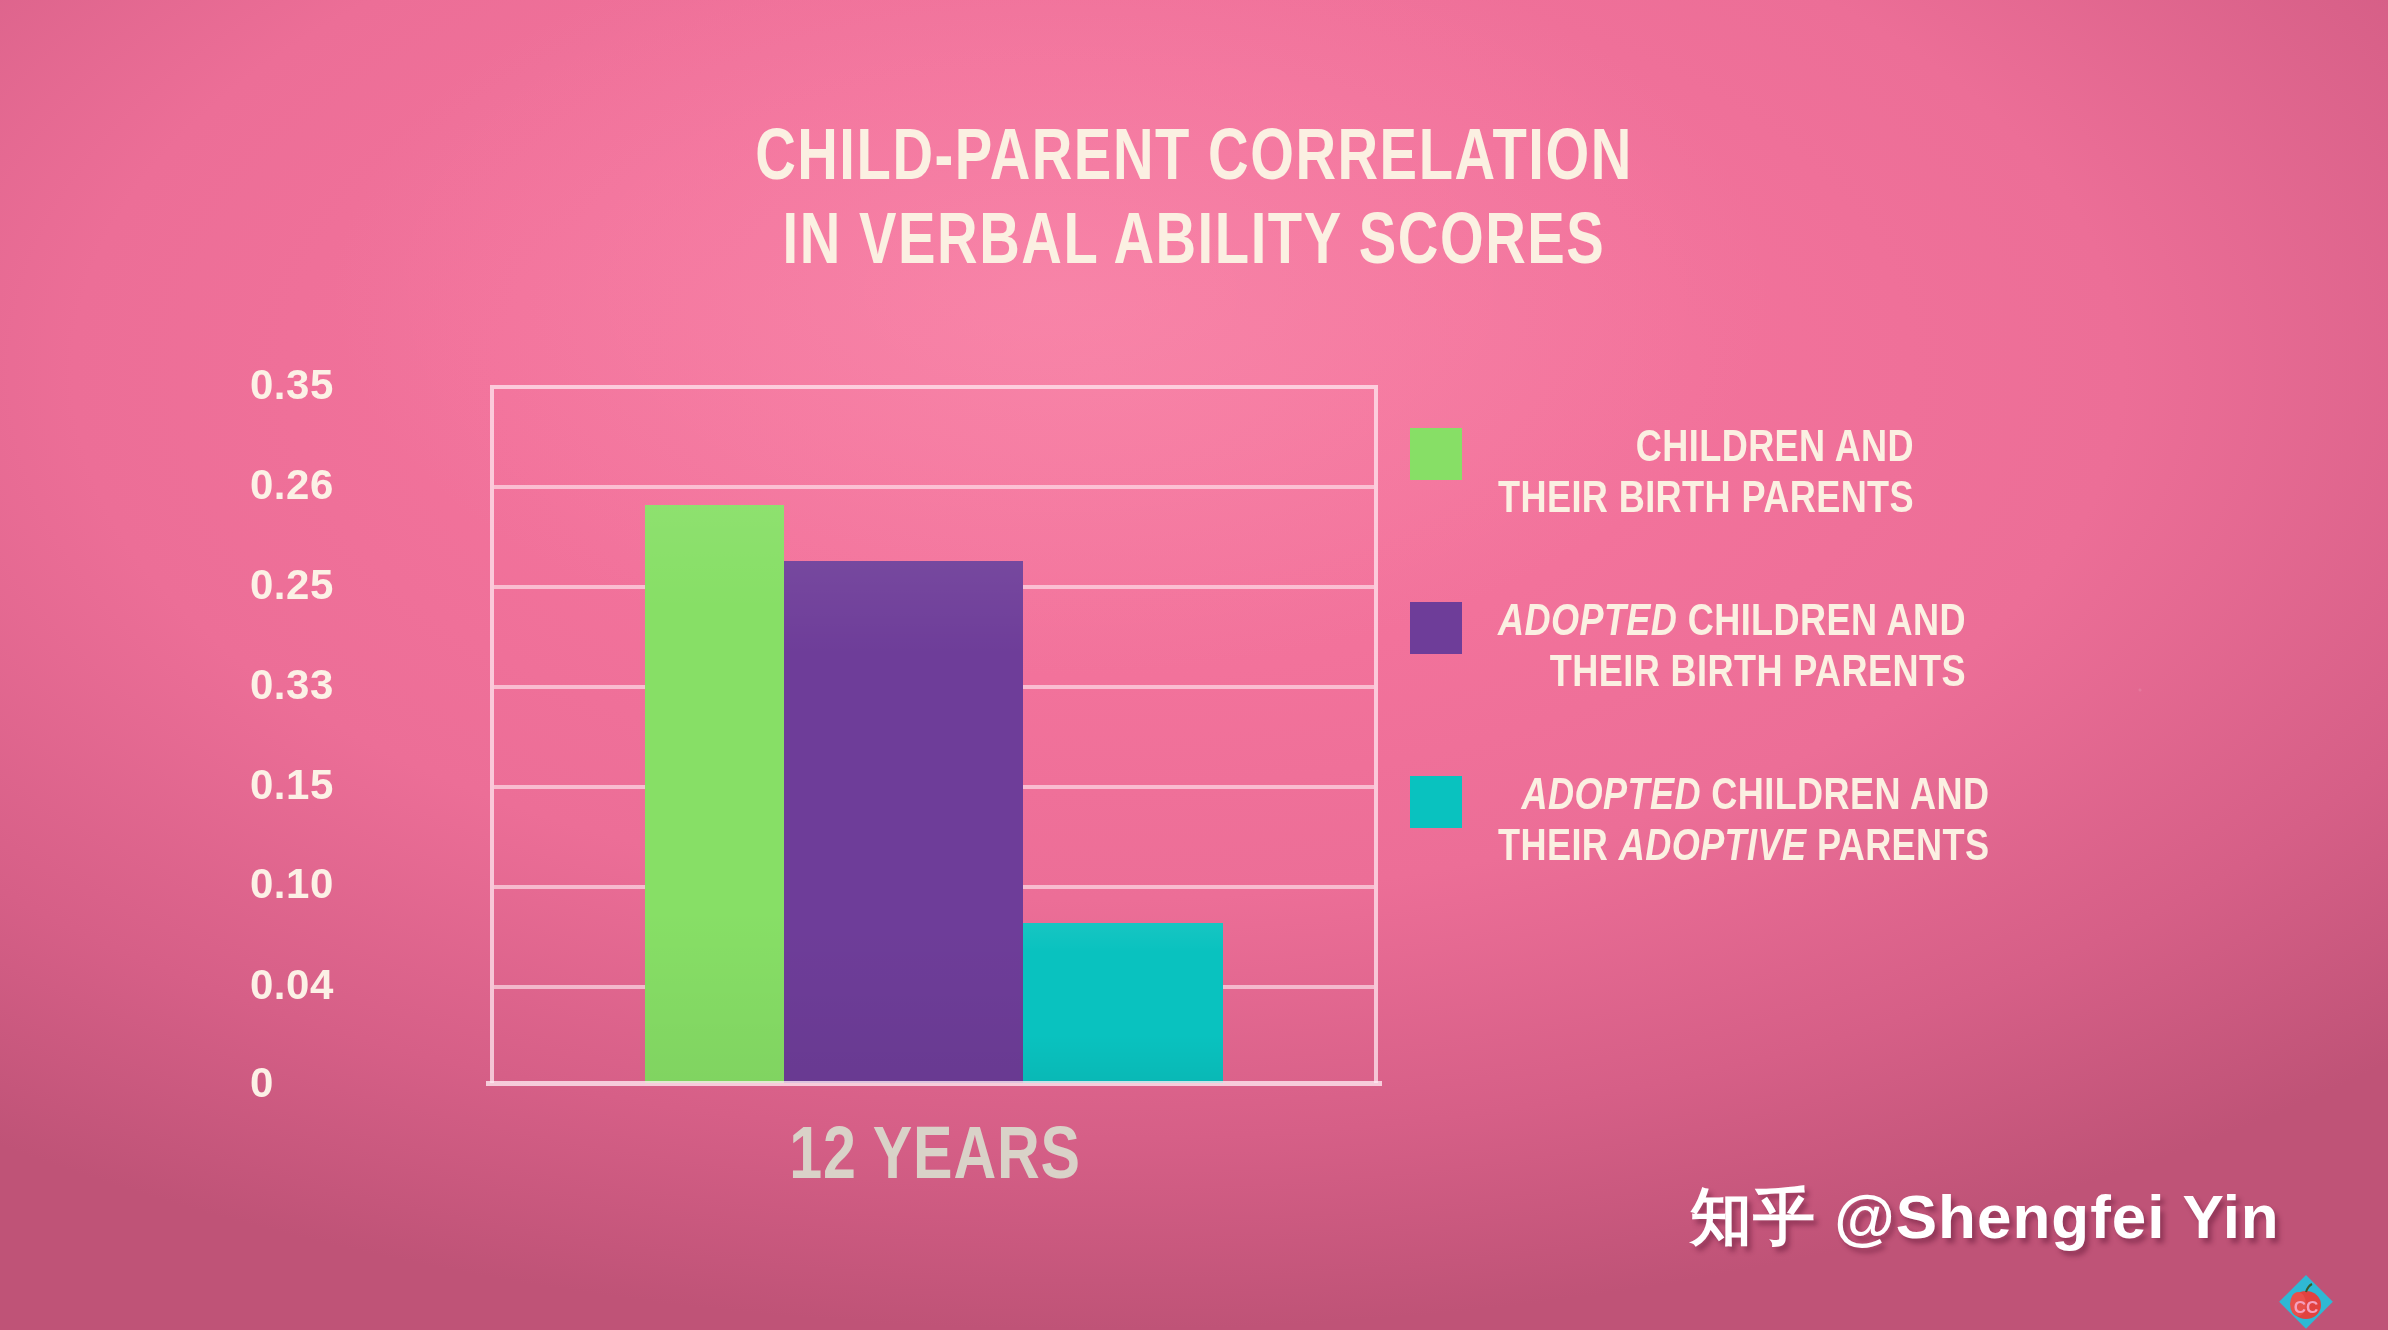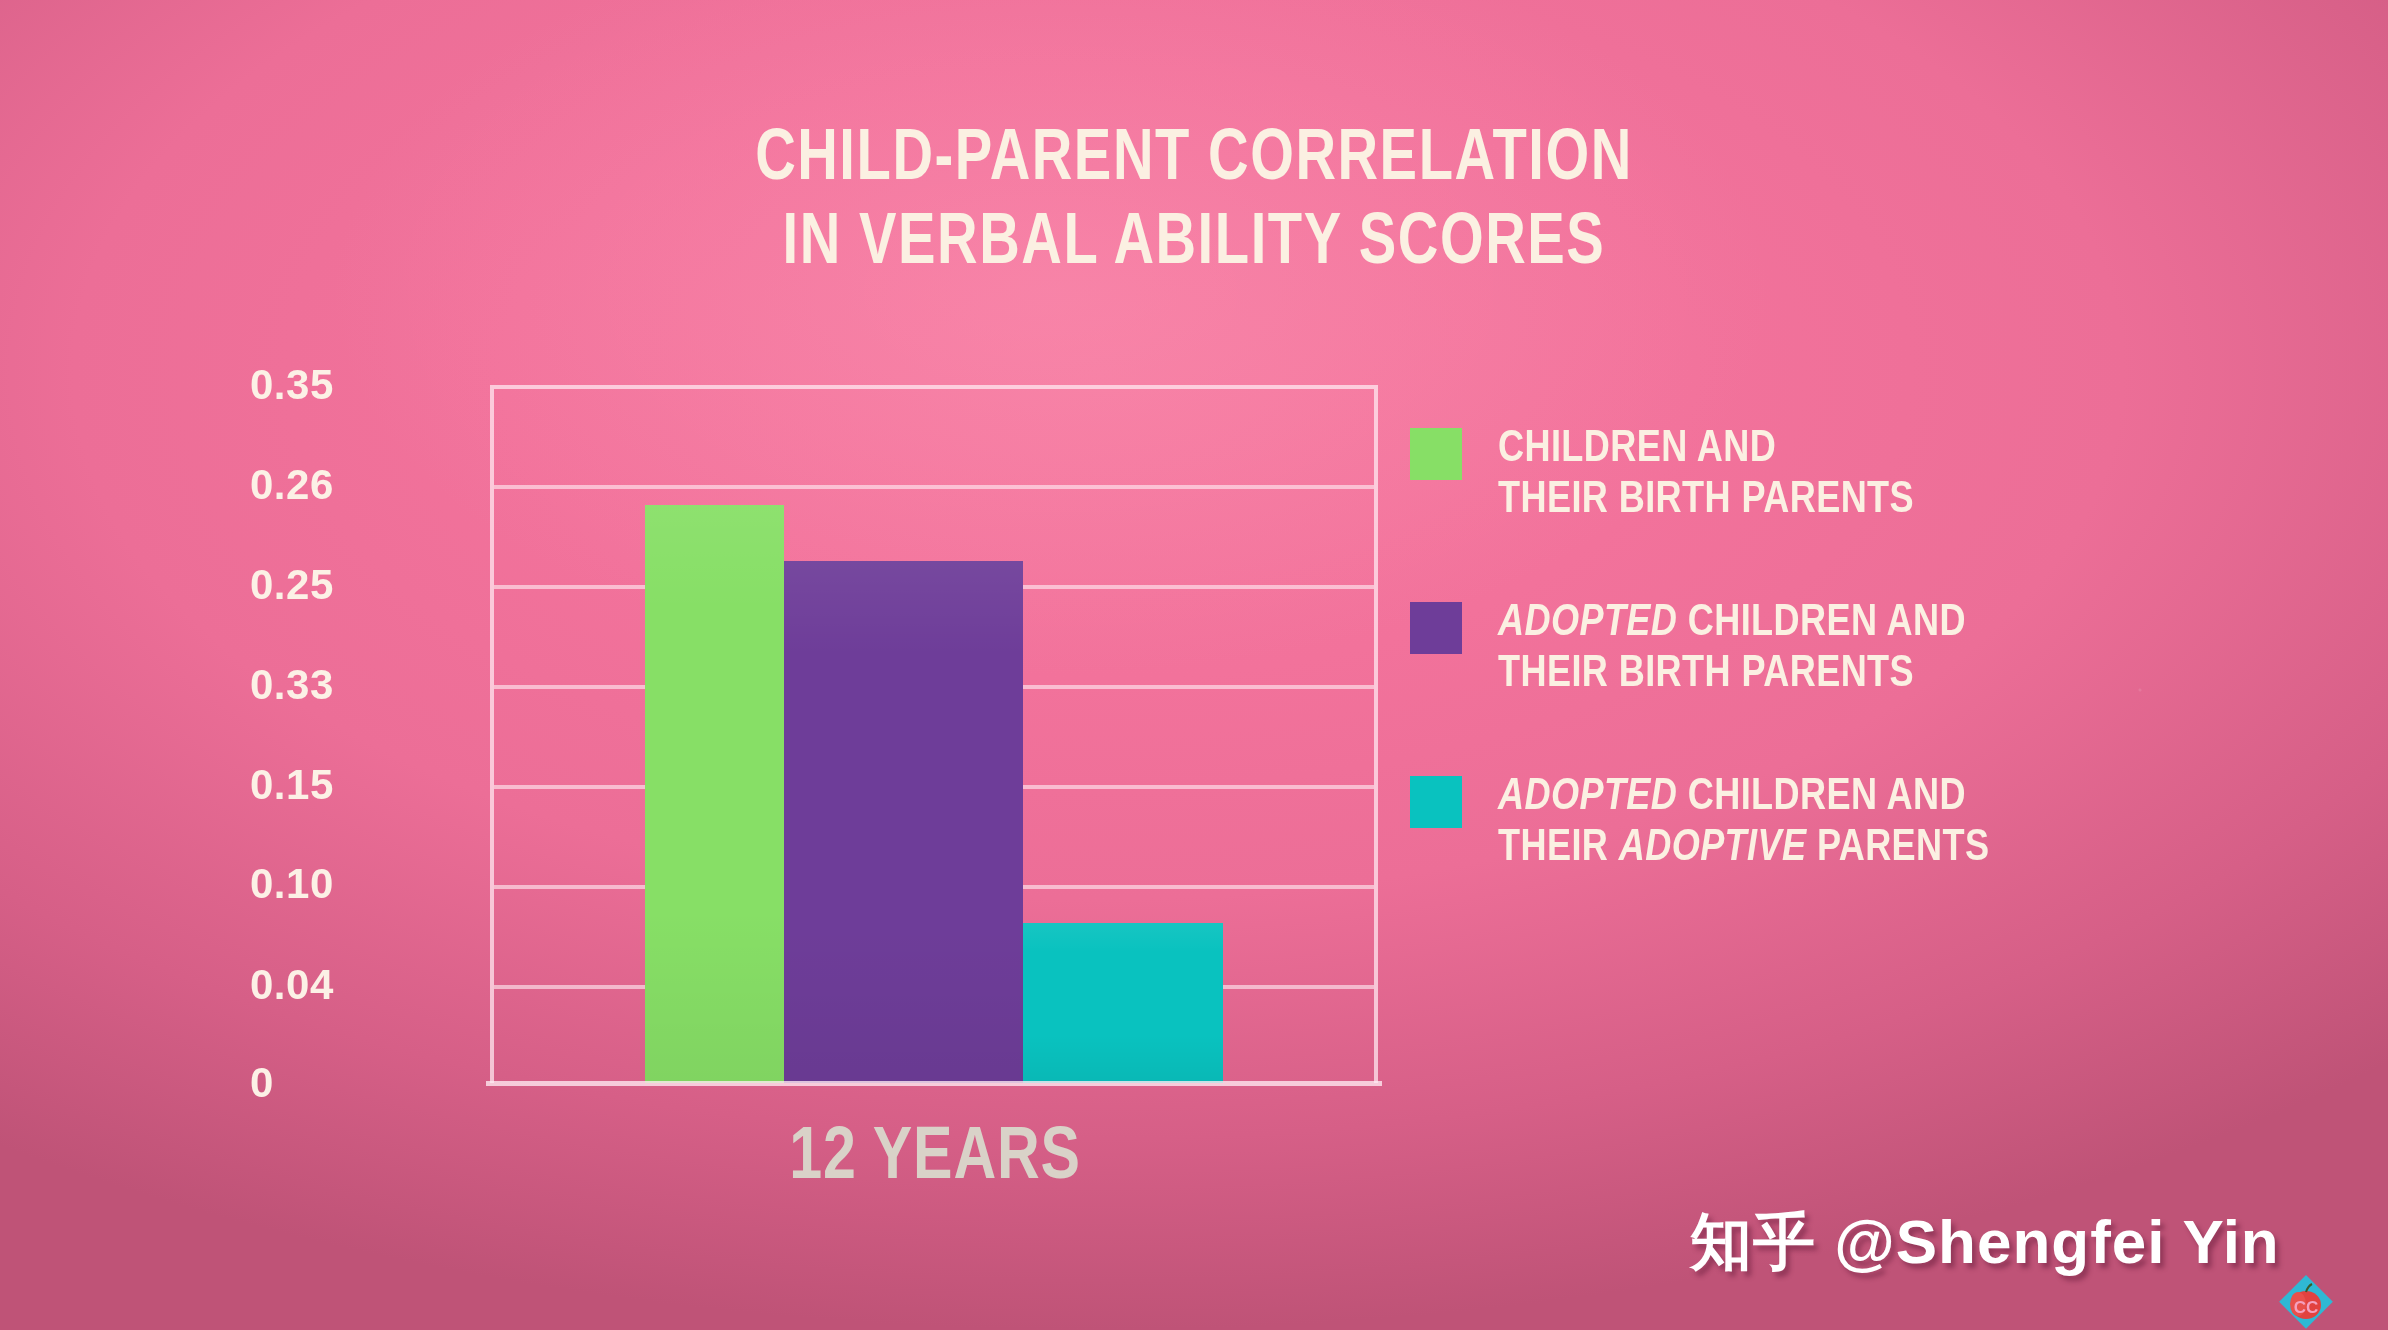--- a/index.html
+++ b/index.html
@@ -140,20 +140,21 @@
     transform: scaleX(0.80);
     transform-origin: 50% 0;
   }
 
   
   #legend {
     position: absolute;
     left: 1410px;
     top: 420px;
     width: 940px;
+    text-align: right;
   }
   .legend-item {
     position: relative;
     display: flex;
     align-items: flex-start;
     margin-bottom: 72px;
   }
   .swatch {
     width: 52px;
     height: 52px;
@@ -181,21 +182,20 @@
   #watermark {
     position: absolute;
     left: 1690px;
     top: 1175px;
     color: #FFFFFF;
     font-size: 62px;
     font-weight: bold;
     letter-spacing: 1px;
     text-shadow: 4px 5px 5px rgba(90,20,50,0.45);
     white-space: nowrap;
-    margin-top: 25px;
   }
 
   
   #cc-logo {
     position: absolute;
     left: 2276px;
     top: 1272px;
     width: 60px;
     height: 60px;
   }

